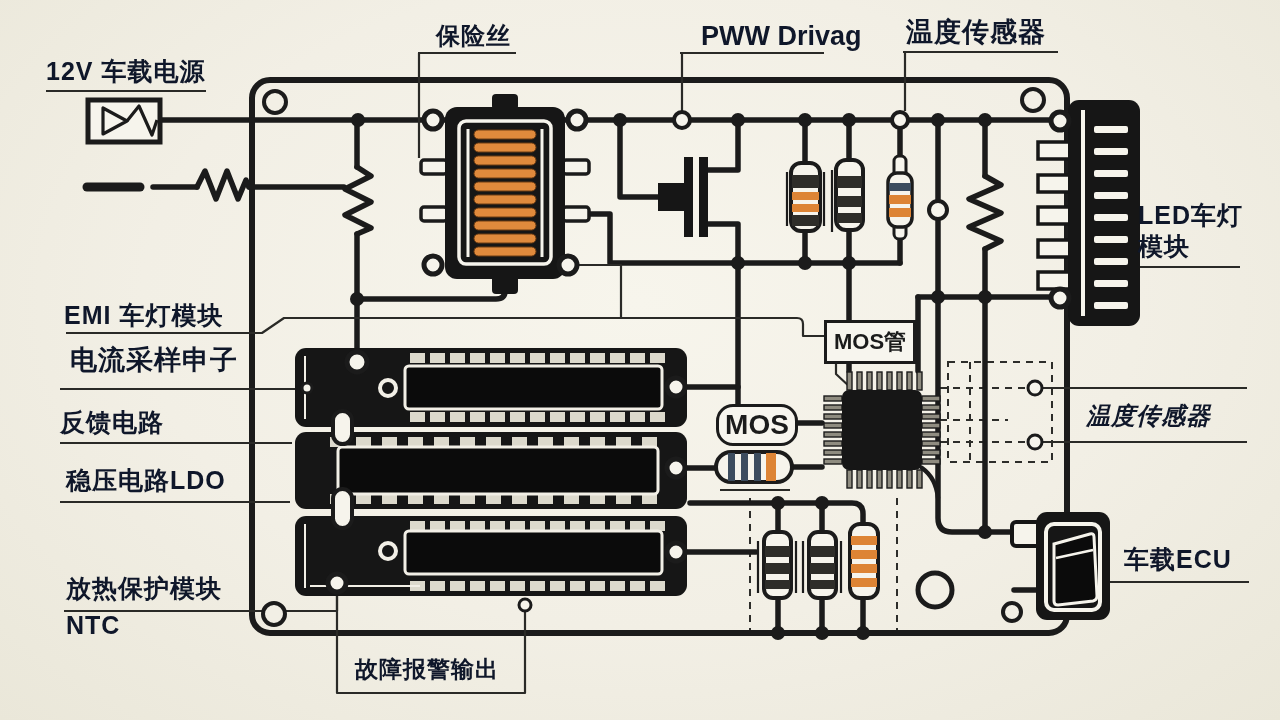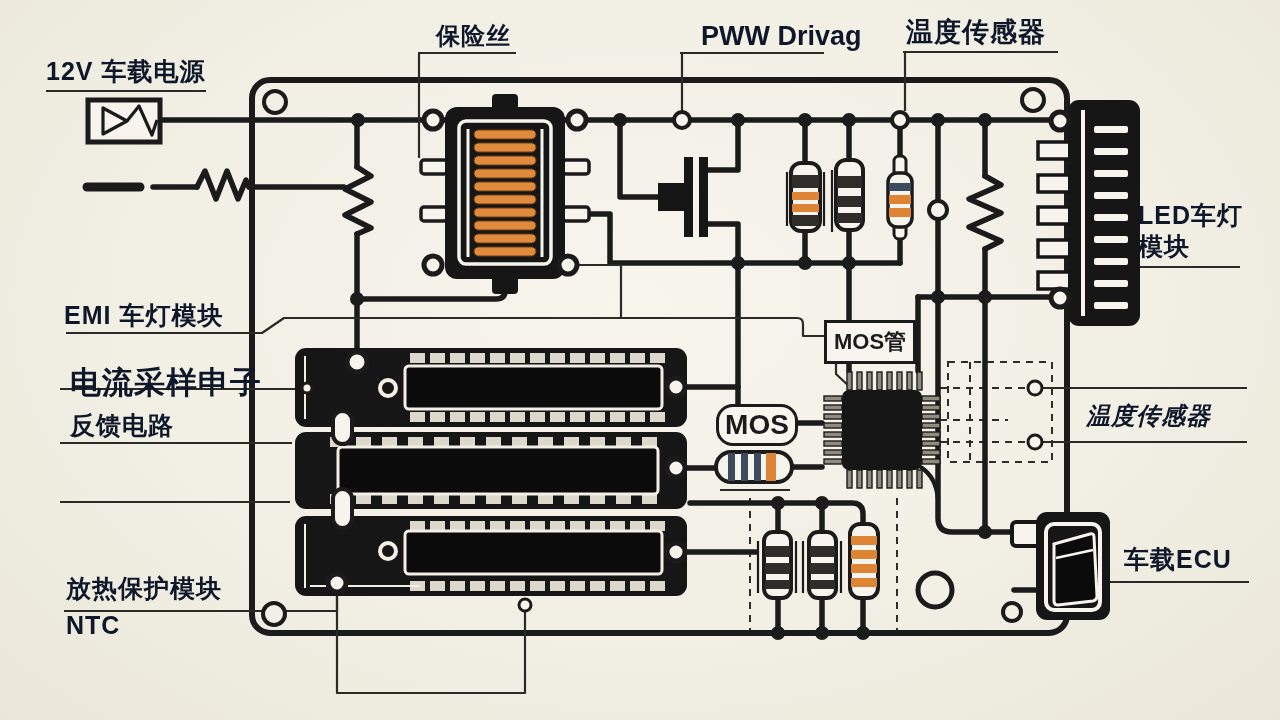--- a/index.html
+++ b/index.html
@@ -415,24 +415,26 @@
 <div class="lbl" style="left:436px;top:22px;font-size:24px;">保险丝</div>
 <div class="lbl" style="left:678px;top:20px;font-size:27px;letter-spacing:0;margin-left:23px;">PWW Drivag</div>
 <div class="lbl" style="left:906px;top:16px;font-size:27px;">温度传感器</div>
 
 <div class="lbl center" style="left:1138px;top:200px;width:116px;font-size:25px;line-height:1.25;">
   <span>LED车灯</span><br>
   <span>模块</span>
 </div>
 
 <div class="lbl" style="left:64px;top:300px;font-size:25px;">EMI 车灯模块</div>
-<div class="lbl" style="left:70px;top:364px;font-size:31px;">电流采样申子</div>
-<div class="lbl" style="left:70px;top:410px;font-size:25px;">反馈电路</div>
+<div class="lbl" style="left:70px;top:344px;font-size:27px;">电流采样申子</div>
+<div class="lbl" style="left:60px;top:410px;font-size:25px;font-family:Liberation Mono, monospace;">反馈电路</div>
+<div class="lbl" style="left:66px;top:465px;font-size:25px;">稳压电路LDO</div>
 <div class="lbl" style="left:66px;top:573px;font-size:25px;">放热保护模块</div>
 <div class="lbl" style="left:66px;top:610px;font-size:25px;">NTC</div>
+<div class="lbl center" style="left:355px;top:656px;width:180px;font-size:23px;">故障报警输出</div>
 
 <div class="framebox" style="left:824px;top:320px;width:86px;height:38px;font-size:22px;">
   <span>MOS管</span>
 </div>
 <div class="framebox pill" style="left:716px;top:404px;width:76px;height:36px;font-size:28px;border-width:3.5px;">
   <span>MOS</span>
 </div>
 
 <div class="lbl" style="left:1086px;top:402px;font-size:24px;font-style:italic;">温度传感器</div>
 <div class="lbl" style="left:1124px;top:544px;font-size:25px;">车载ECU</div>

